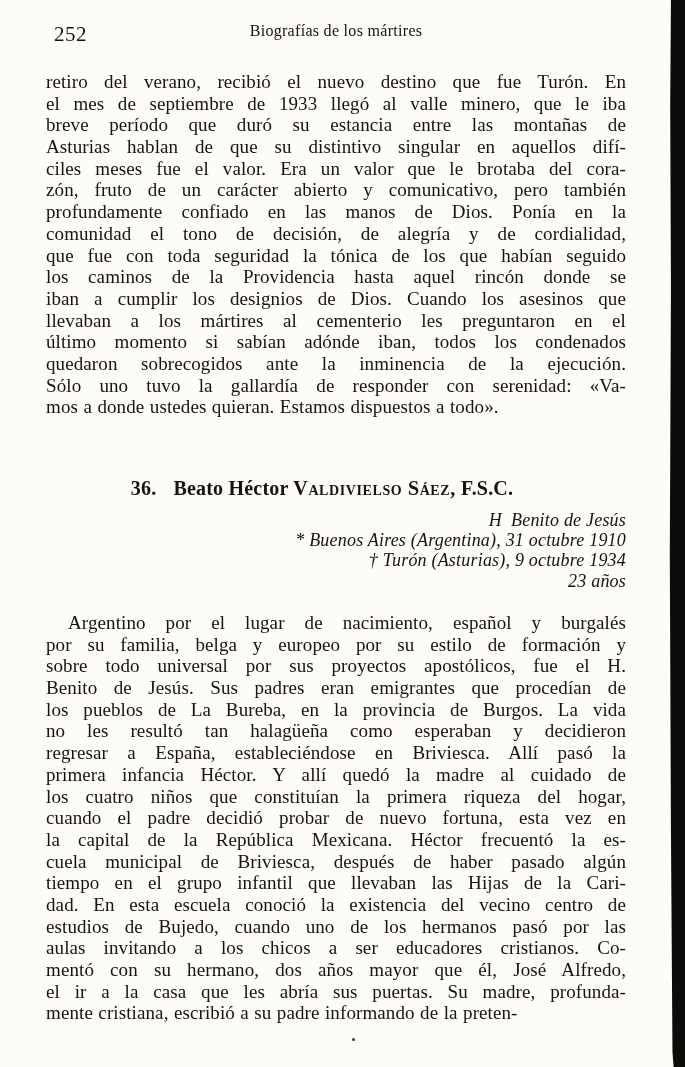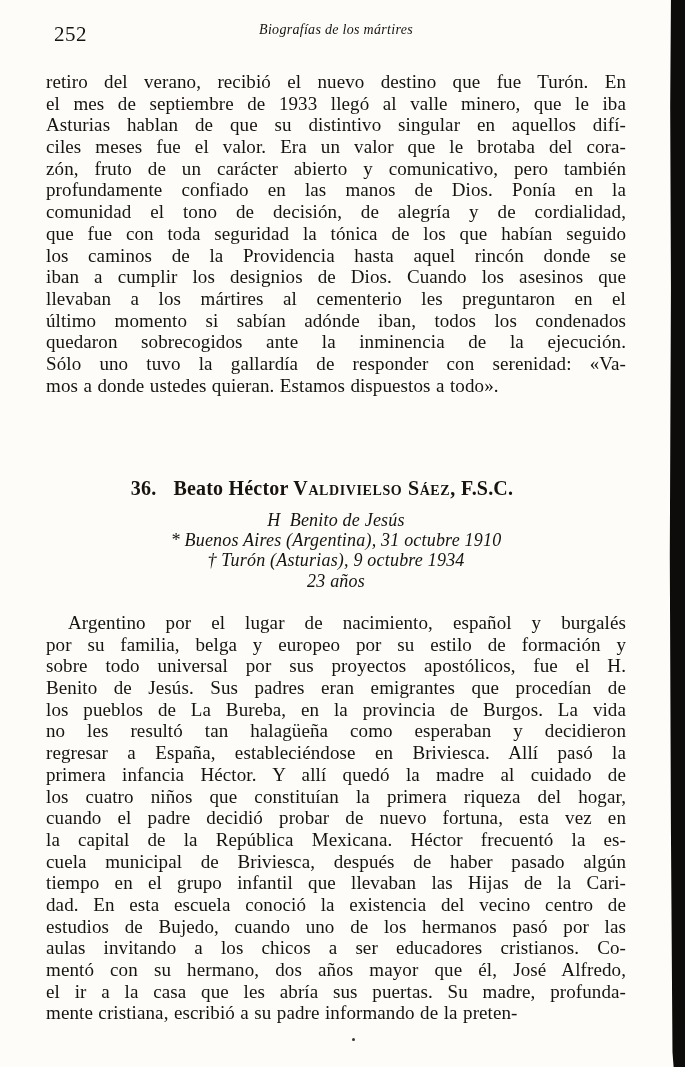--- a/index.html
+++ b/index.html
@@ -14,21 +14,21 @@
   }
 
   
   .page-number {
     position: absolute; left: 54px; top: 22px;
     font-size: 21px; letter-spacing: 0.5px;
   }
   .running-title {
     position: absolute; left: 46px; top: 22px; width: 580px;
     text-align: center;
-    font-style: italic; font-size: 14px; letter-spacing: 0.3px;
+    font-size: 16px; letter-spacing: 0.3px;
   }
 
   
   .para {
     position: absolute; left: 46px; width: 580px;
     font-size: 19px; line-height: 21.7px;
     letter-spacing: 0.1px; word-spacing: 0.6px;
   }
   #para1 { top: 71px; }
   #para2 { top: 612px; }
@@ -46,21 +46,21 @@
   }
   .section-heading .num { margin-right: 17px; }
   .section-heading .smallcaps { font-variant: small-caps; letter-spacing: 0.6px; }
 
   
   .vitals {
     position: absolute; left: 46px; top: 510px; width: 580px;
     font-style: italic; font-size: 18px; line-height: 20.2px;
     letter-spacing: 0.2px;
   }
-  .vitals .line { height: 20.2px; text-align: center; }
+  .vitals .line { height: 20.2px; text-align: right; }
 
   
   .stray-dot {
     position: absolute; left: 352px; top: 1038px;
     width: 3px; height: 3px; border-radius: 50%;
     background: #3a3530;
   }
 
   
   .gutter-shadow {
@@ -73,20 +73,21 @@
 </head>
 <body>
 
 <div class="page-number">252</div>
 
 <div class="running-title">Biografías de los mártires</div>
 
 <div id="para1" class="para">
     <div class="line jline">retiro del verano, recibió el nuevo destino que fue Turón. En</div>
     <div class="line jline">el mes de septiembre de 1933 llegó al valle minero, que le iba</div>
+    <div class="line jline">breve período que duró su estancia entre las montañas de</div>
     <div class="line jline">Asturias hablan de que su distintivo singular en aquellos difí-</div>
     <div class="line jline">ciles meses fue el valor. Era un valor que le brotaba del cora-</div>
     <div class="line jline">zón, fruto de un carácter abierto y comunicativo, pero también</div>
     <div class="line jline">profundamente confiado en las manos de Dios. Ponía en la</div>
     <div class="line jline">comunidad el tono de decisión, de alegría y de cordialidad,</div>
     <div class="line jline">que fue con toda seguridad la tónica de los que habían seguido</div>
     <div class="line jline">los caminos de la Providencia hasta aquel rincón donde se</div>
     <div class="line jline">iban a cumplir los designios de Dios. Cuando los asesinos que</div>
     <div class="line jline">llevaban a los mártires al cementerio les preguntaron en el</div>
     <div class="line jline">último momento si sabían adónde iban, todos los condenados</div>

